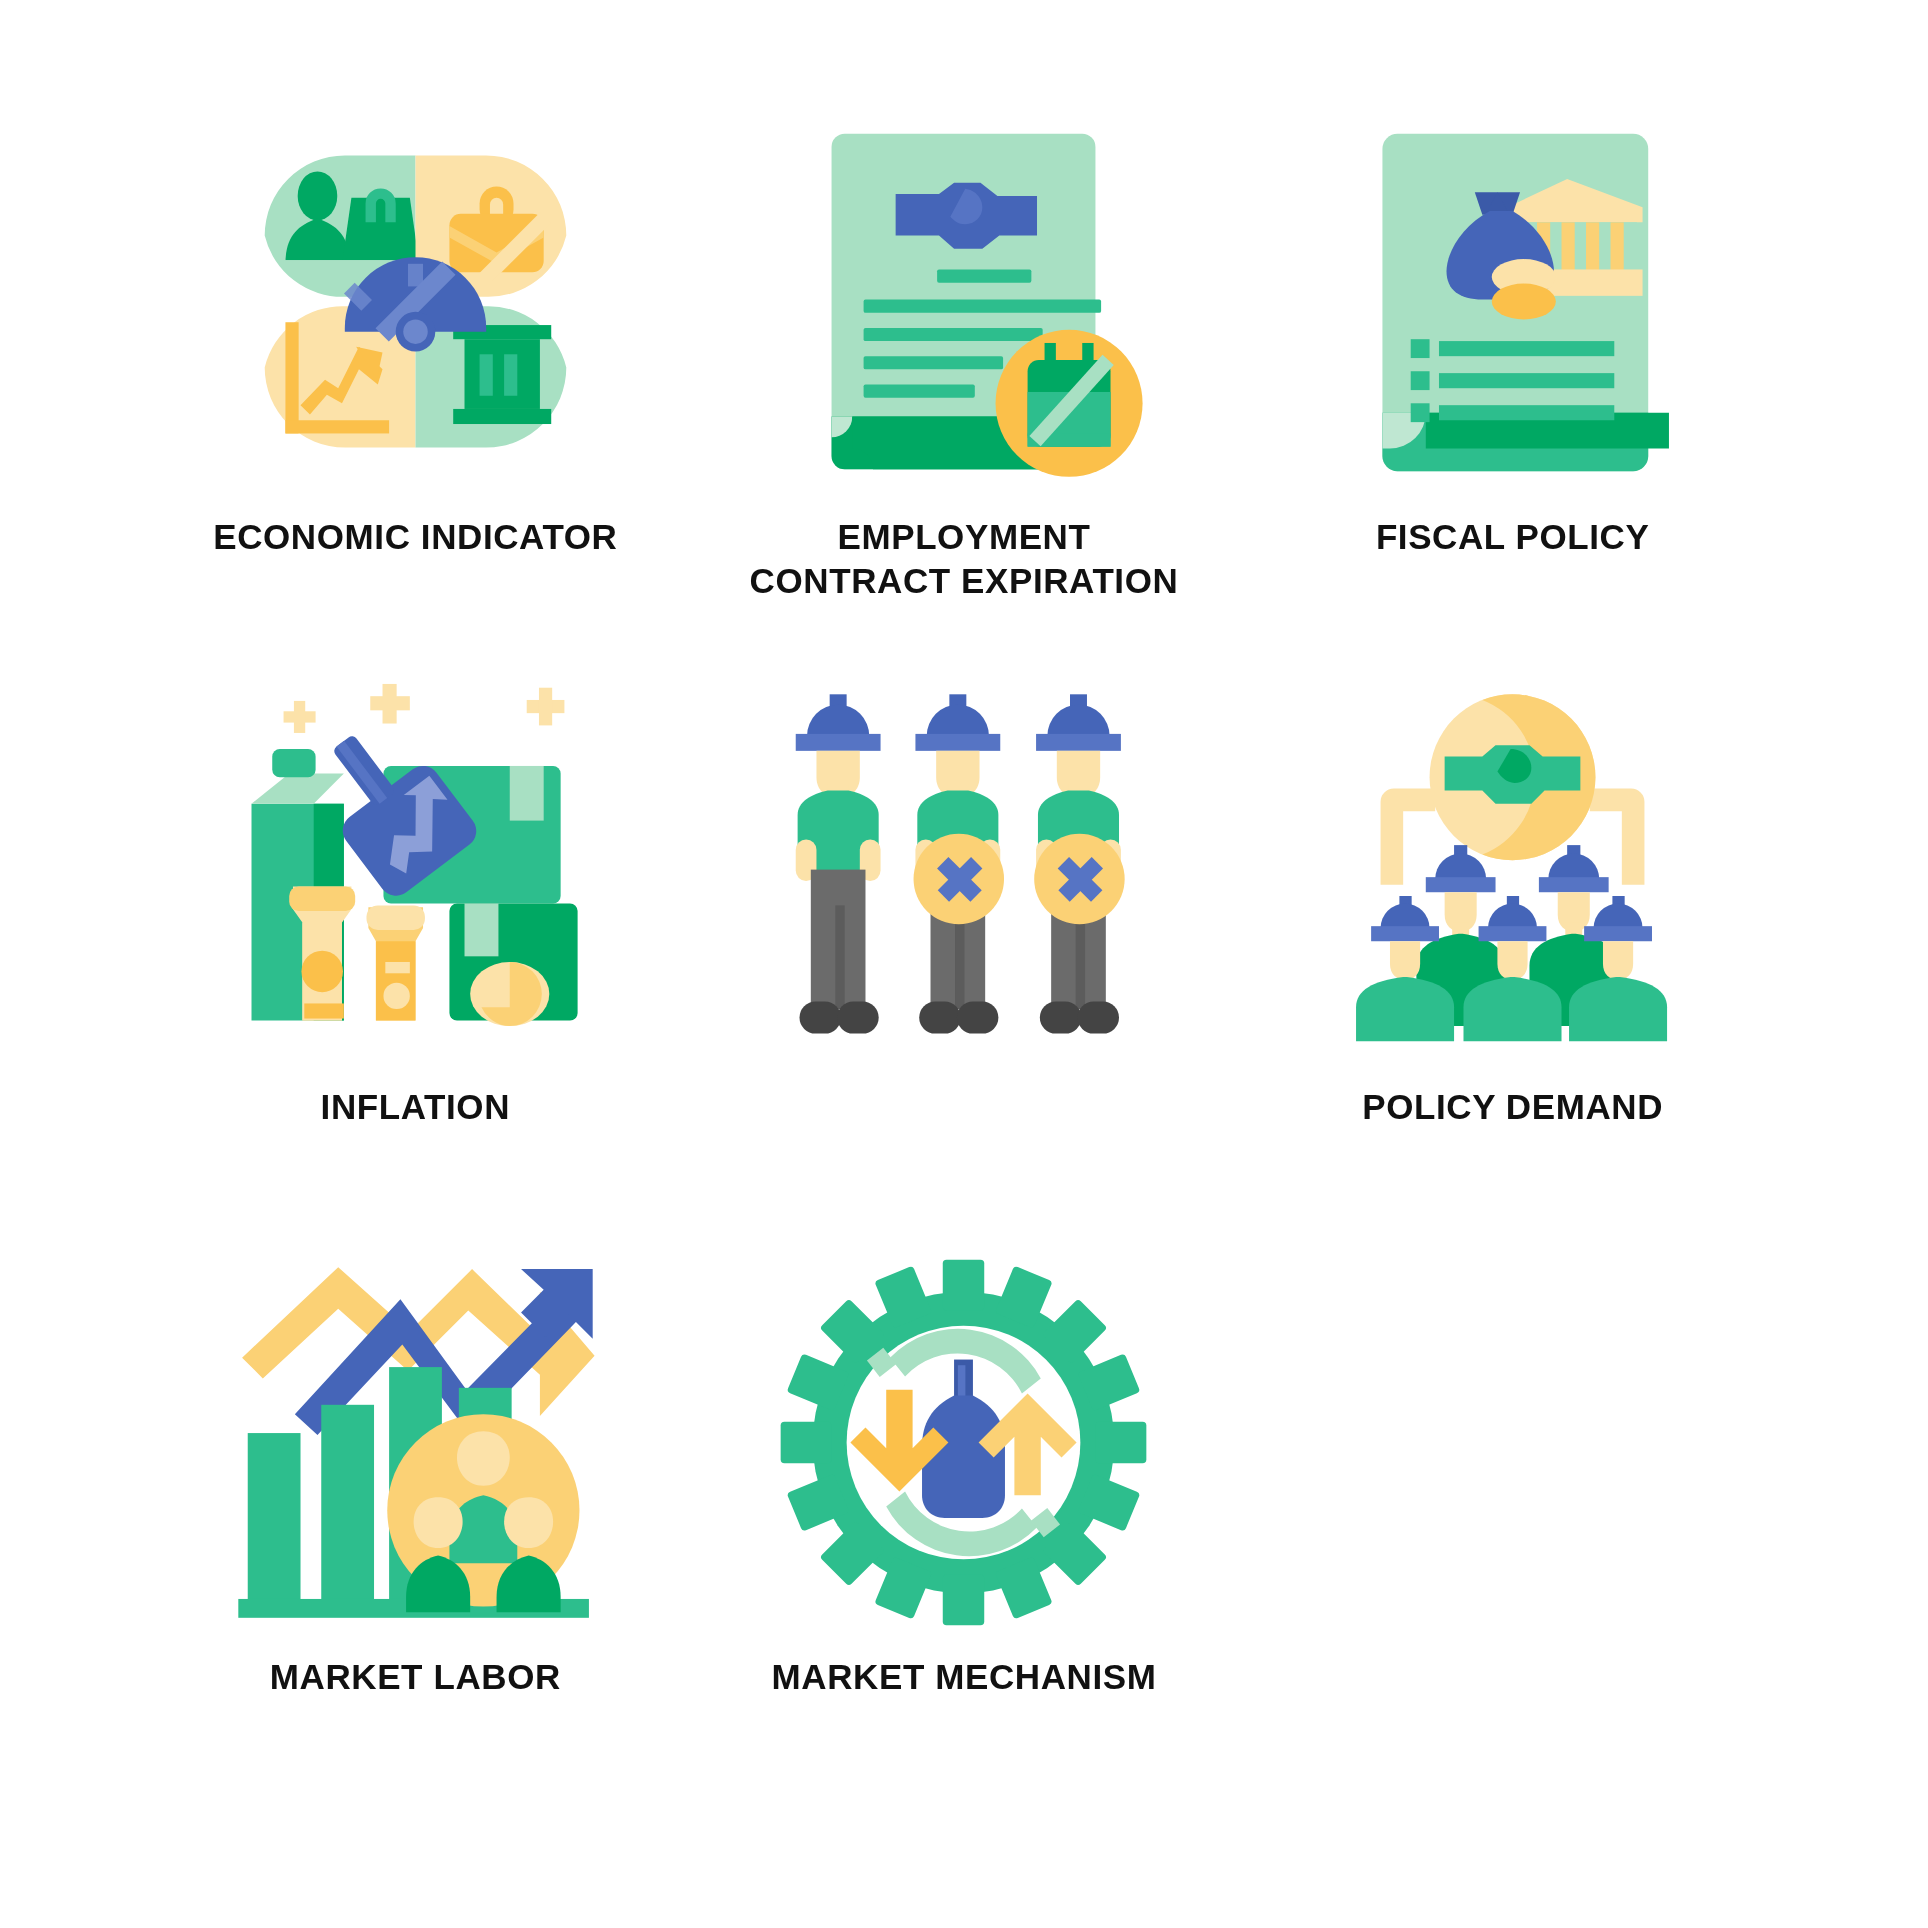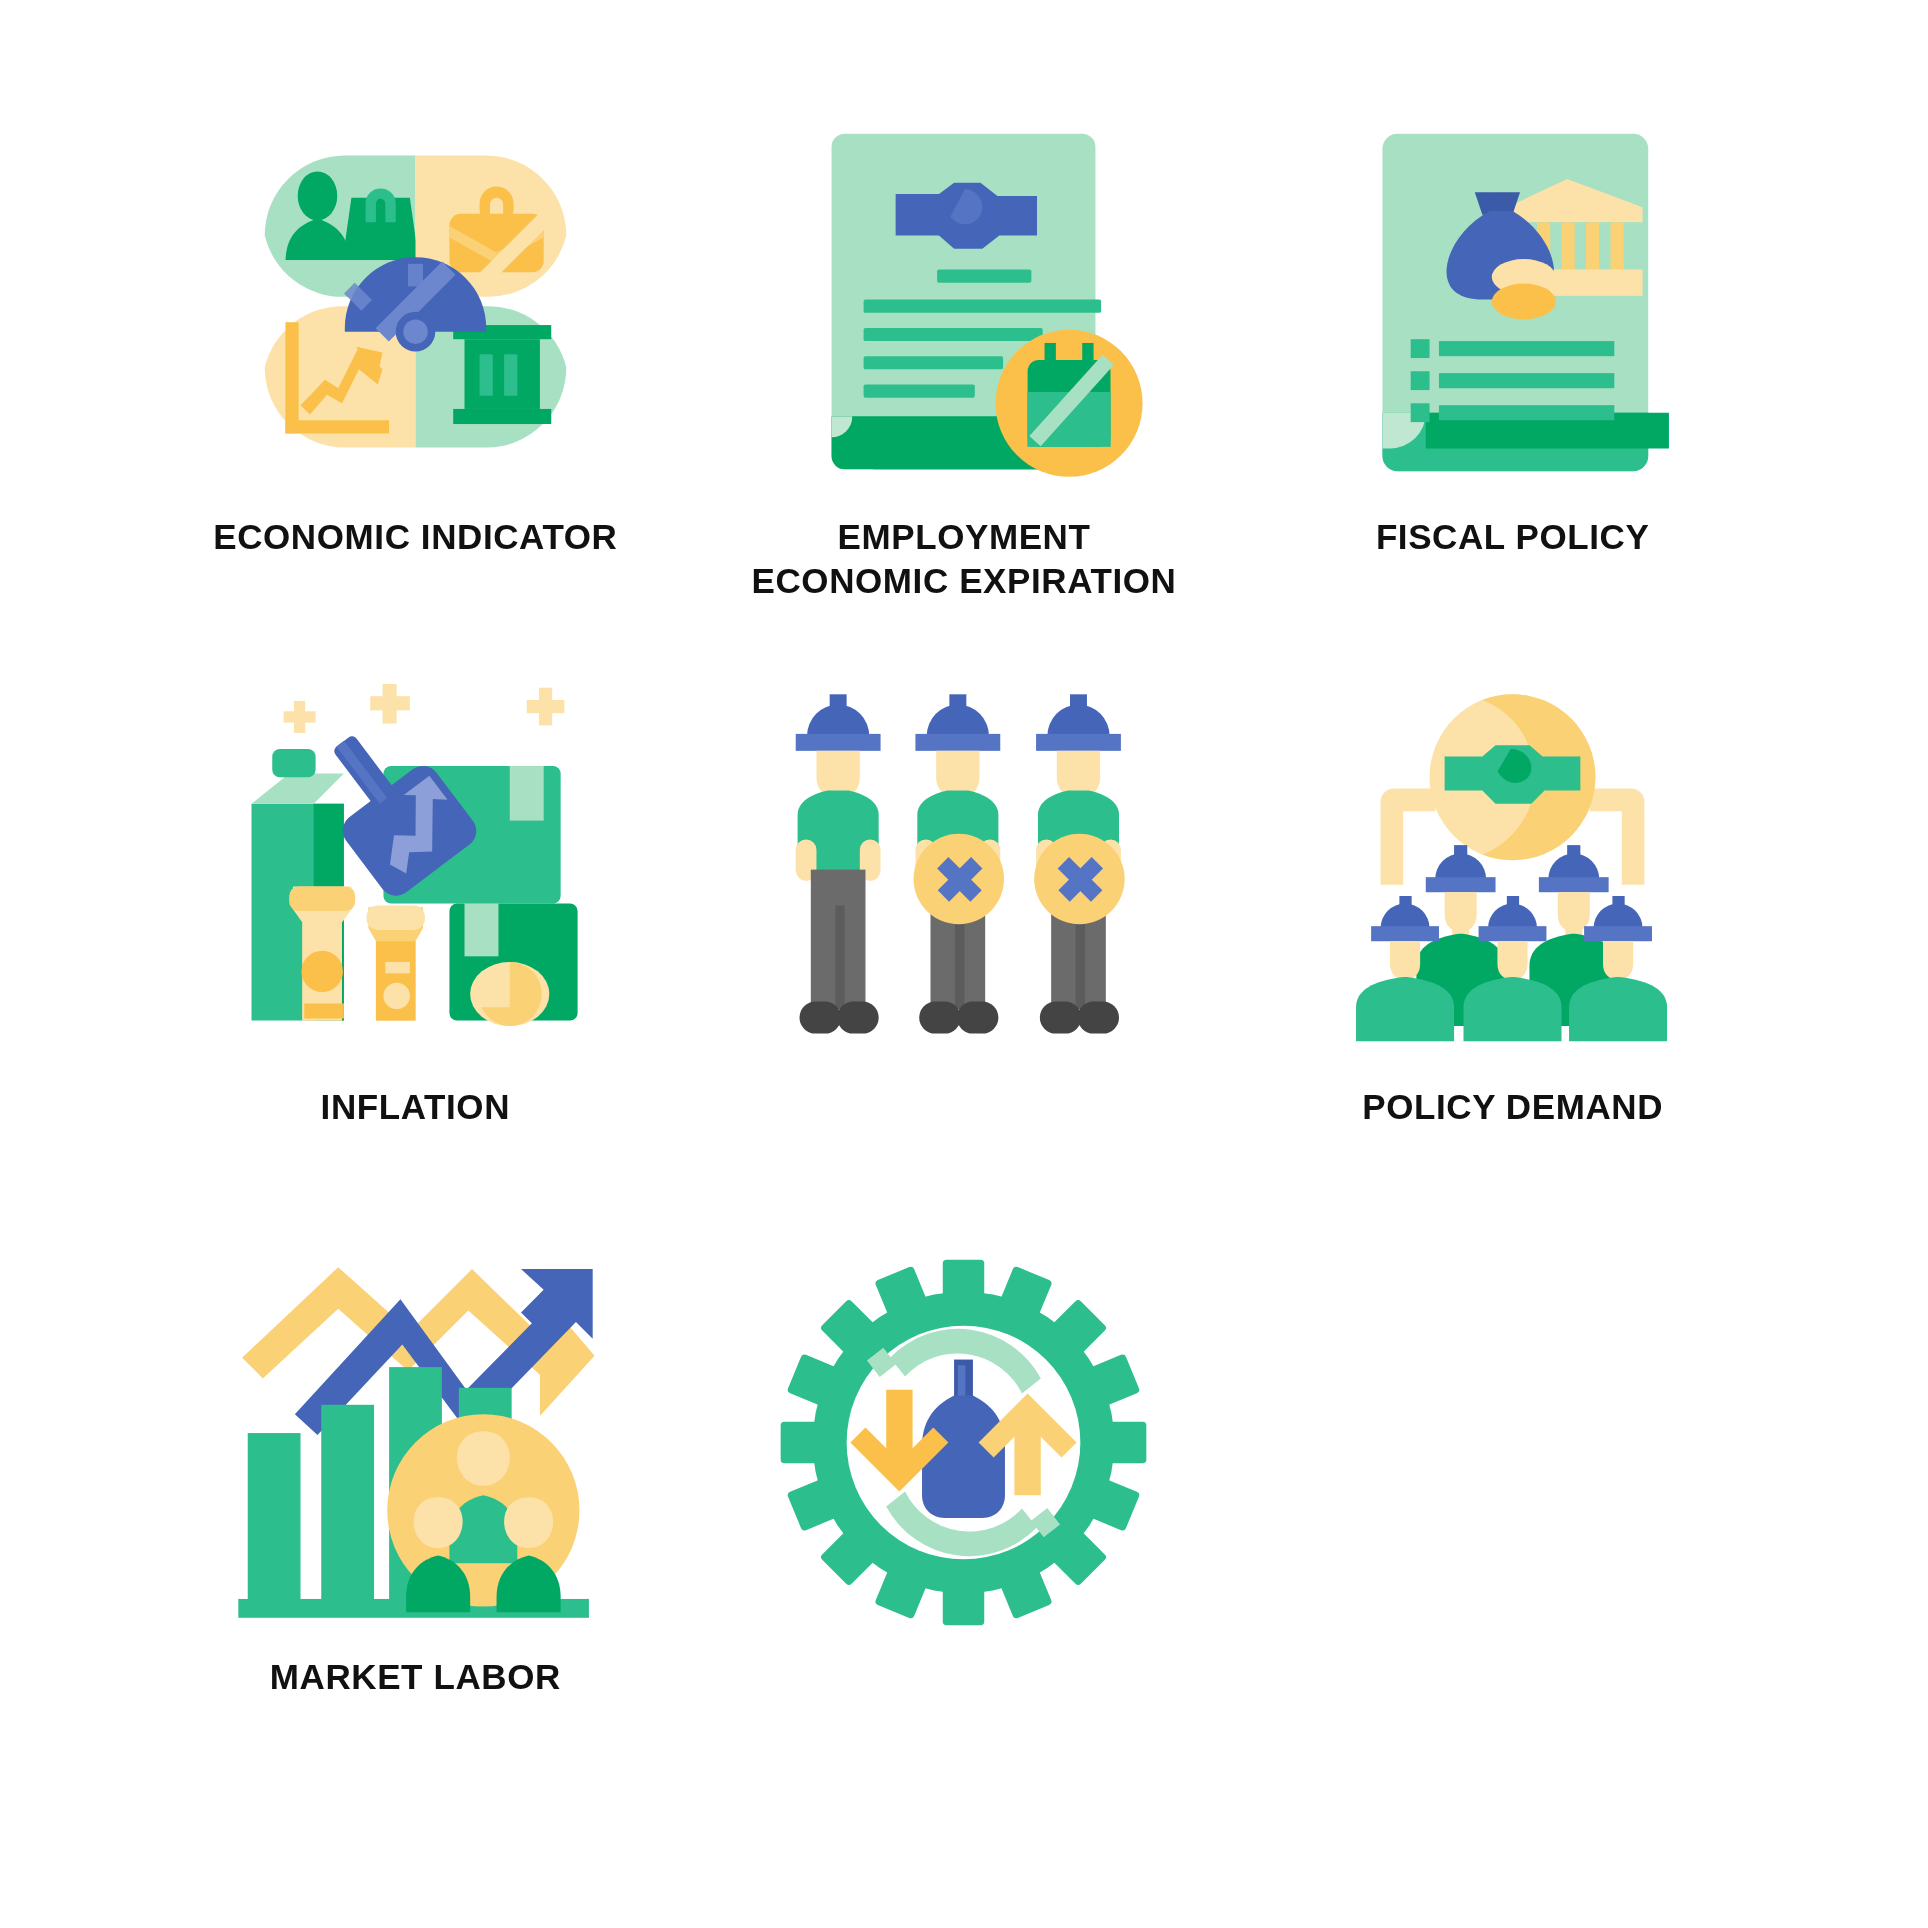--- a/index.html
+++ b/index.html
@@ -103,21 +103,21 @@
 
       <circle cx="312" cy="308" r="78" fill="#FBC04A"></circle>
       <rect x="286" y="244" width="12" height="26" fill="#00A863"></rect>
       <rect x="326" y="244" width="12" height="26" fill="#00A863"></rect>
       <rect x="268" y="262" width="88" height="92" rx="12" fill="#00A863"></rect>
       <rect x="268" y="296" width="88" height="58" rx="0" fill="#2DBE8D"></rect>
       <rect x="268" y="340" width="88" height="14" rx="0" fill="#2DBE8D"></rect>
       <rect x="258" y="300" width="116" height="16" transform="rotate(-48 312 308)" fill="#A8E0C3"></rect>
     </svg>
     <div class="label">EMPLOYMENT
-ECONOMIC EXPIRATION</div>
+CONTRACT EXPIRATION</div>
   </div>
 
   <div class="cell">
     <svg class="art" viewBox="0 0 400 400">
       <rect x="62" y="22" width="282" height="358" rx="16" fill="#A8E0C3"></rect>
       <path d="M62 318 h282 v46 a16 16 0 0 1 -16 16 H78 a16 16 0 0 1 -16 -16 Z" fill="#2DBE8D"></path>
       <path d="M108 318 h258 v38 H108 Z" fill="#00A863"></path>
       <path d="M62 318 h46 a38 38 0 0 1 -38 38 h-8 Z" fill="#BFE7D2"></path>
 
       <path d="M258 70 L338 100 L338 116 L186 116 L186 104 Z" fill="#FCE2A9"></path>
@@ -358,16 +358,17 @@
       <rect x="102" y="104" width="22" height="22" transform="rotate(-38 113 115)" fill="#A8E0C3"></rect>
       <rect x="276" y="274" width="22" height="22" transform="rotate(-38 287 285)" fill="#A8E0C3"></rect>
 
       <rect x="190" y="112" width="20" height="70" fill="#3B5AA8"></rect>
       <rect x="194" y="118" width="8" height="66" fill="#5674C4"></rect>
       <path d="M190 150 c-24 12 -34 30 -34 54 v52 c0 14 10 24 24 24 h40 c14 0 24 -10 24 -24 v-52 c0 -24 -10 -42 -34 -54 Z" fill="#4565B8"></path>
 
       <path d="M118 144 h28 v62 l22 -22 l16 16 l-52 52 l-52 -52 l16 -16 l22 22 Z" fill="#FBC04A"></path>
       <path d="M282 256 h-28 v-62 l-22 22 l-16 -16 l52 -52 l52 52 l-16 16 l-22 -22 Z" fill="#FBD175"></path>
     </svg>
+    <div class="label">MARKET MECHANISM</div>
   </div>
 
 </div>
 
 
 </body></html>

